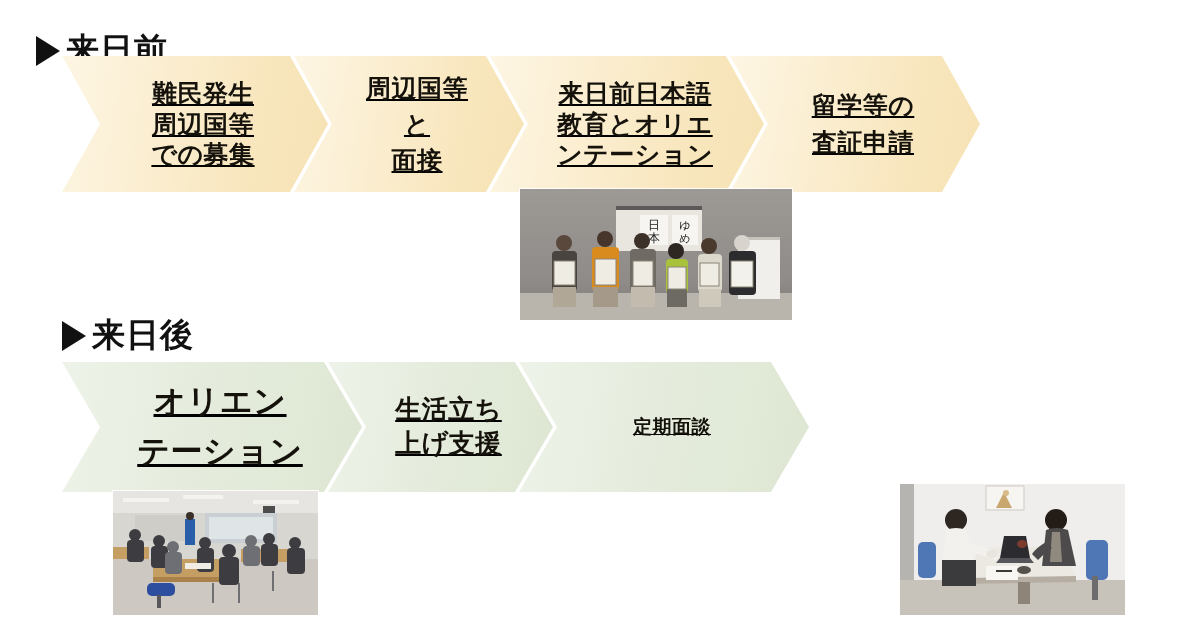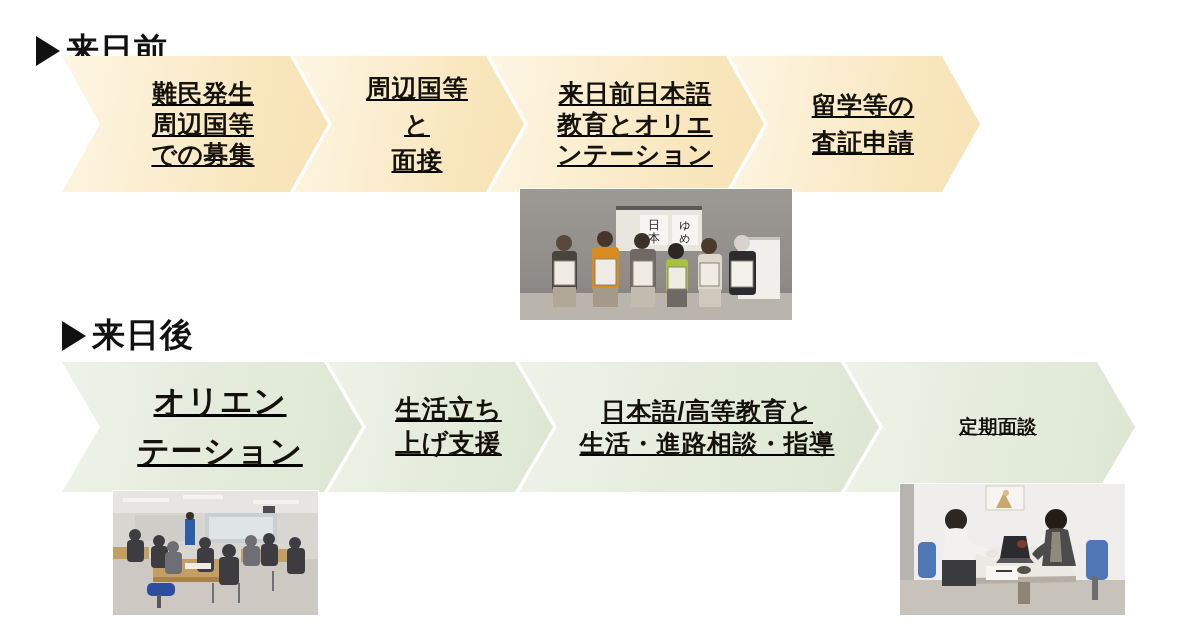--- a/index.html
+++ b/index.html
@@ -228,25 +228,20 @@
     <div class="chev-label">オリエン
 テーション</div>
   </div>
 
   <div class="chevron r2s2">
     <div class="chev-shape chev-mid"></div>
     <div class="chev-label">生活立ち
 上げ支援</div>
   </div>
 
-  <div class="chevron r2s3">
-    <div class="chev-shape chev-mid"></div>
-    <div class="chev-label">日本語/高等教育と
-生活・進路相談・指導</div>
-  </div>
 
   <div class="chevron r2s4">
     <div class="chev-shape chev-mid"></div>
     <div class="chev-label">定期面談</div>
   </div>
 
 </div>
 
 <div class="photo photo-seminar">
   <svg class="ph-svg" viewBox="0 0 205 124" preserveAspectRatio="none">

